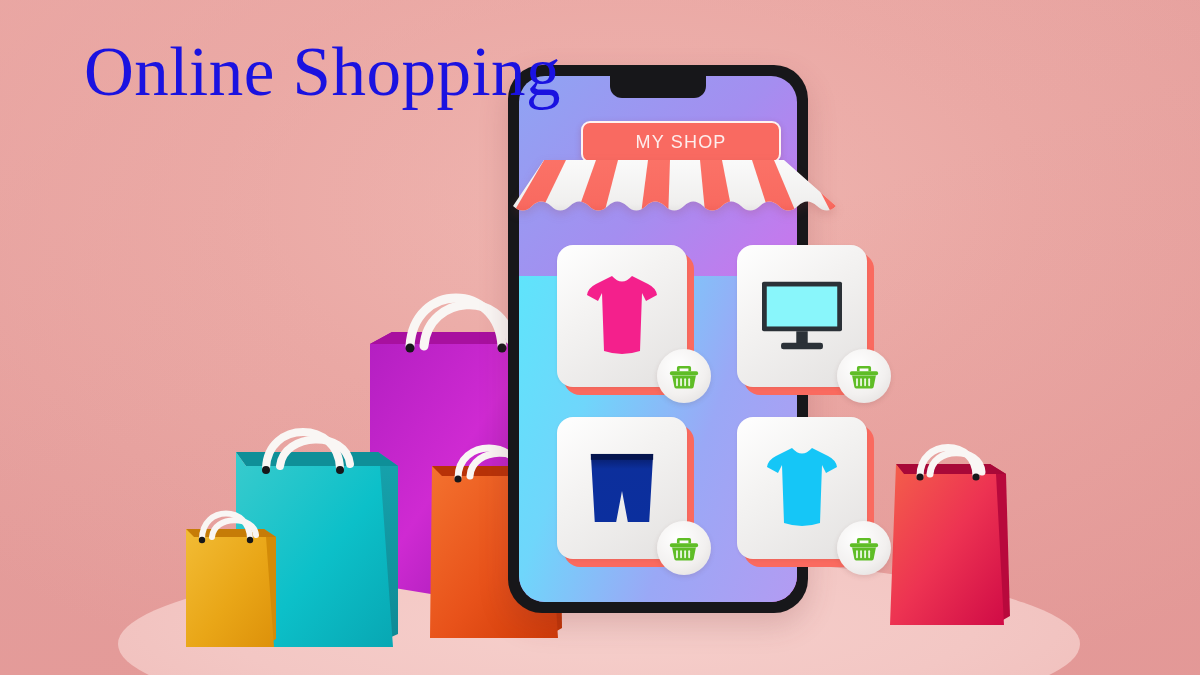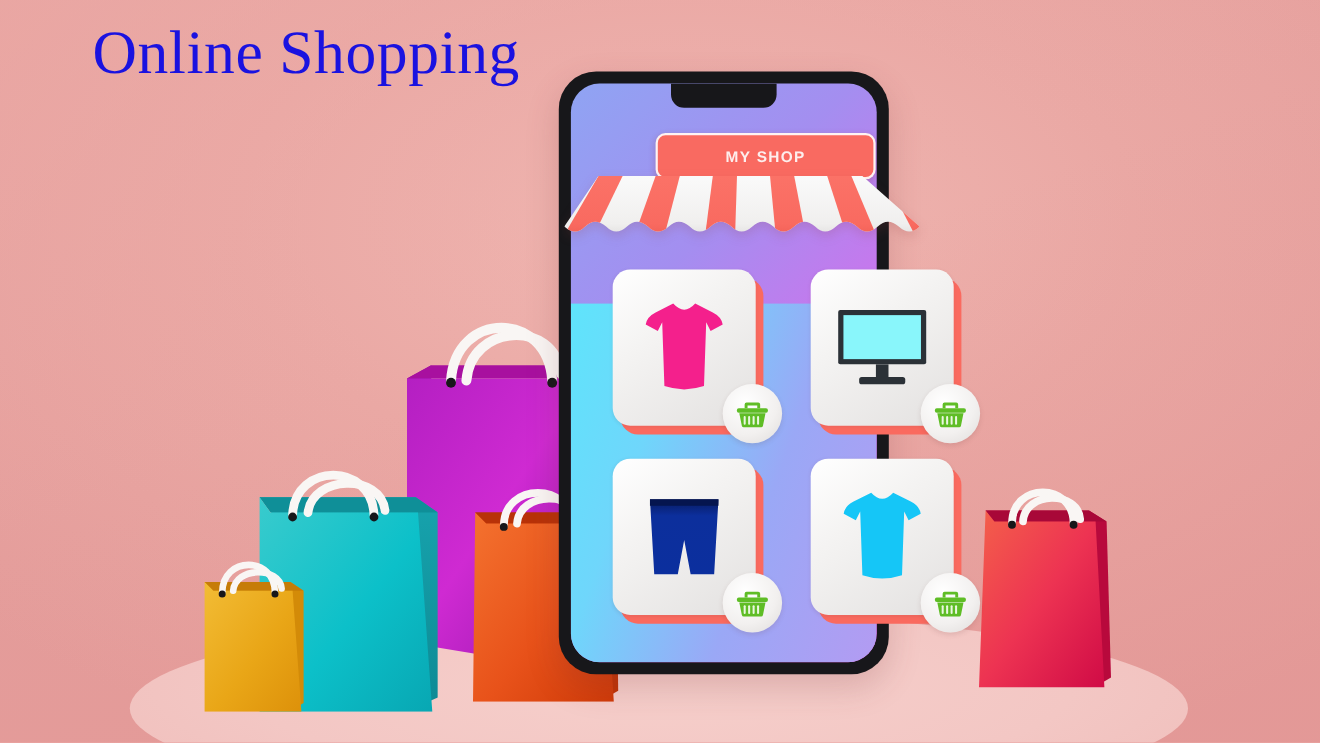--- a/index.html
+++ b/index.html
@@ -22,23 +22,23 @@
   }
   .floor{
     position:absolute;
     left:118px;top:556px;width:962px;height:176px;
     border-radius:50%;
     background:radial-gradient(ellipse at 50% 40%, #f6cfcb 0%, #f3c7c4 55%, #efbcb9 100%);
   }
 
   
   .title{
-    position:absolute;left:84px;top:20px;
+    position:absolute;left:84px;top:38px;
     font-family:"Liberation Serif", serif;
-    font-size:56px;line-height:1;
+    font-size:69px;line-height:1;
     color:#1a12e0;
     letter-spacing:.5px;
     white-space:nowrap;
     z-index:30;
   }
 
   
   .phone{
     position:absolute;left:508px;top:65px;width:300px;height:548px;
     background:#17171a;border-radius:34px;
@@ -56,29 +56,28 @@
   }
   .notch{
     position:absolute;left:50%;top:0;transform:translateX(-50%);
     width:96px;height:22px;background:#17171a;
     border-bottom-left-radius:12px;border-bottom-right-radius:12px;
     z-index:4;
   }
 
   
   .shop-banner{
-    position:absolute;left:77px;top:45px;width:196px;height:38px;
+    position:absolute;left:62px;top:45px;width:196px;height:38px;
     background:#f96a61;
     border:2px solid rgba(255,255,255,.92);
     border-radius:9px;
     display:flex;align-items:center;justify-content:center;
-    color:#fdeeed;font-size:14px;letter-spacing:1.2px;
+    color:#fdeeed;font-size:18px;letter-spacing:1.2px;
     box-shadow:0 2px 6px rgba(140,40,45,.22);
     z-index:5;
-    font-weight:bold;
   }
 
   
   .awning{
     position:absolute;left:492px;top:160px;width:344px;height:62px;z-index:14;
     filter:drop-shadow(0 4px 5px rgba(150,60,62,.18));
   }
 
   
   .tile{

